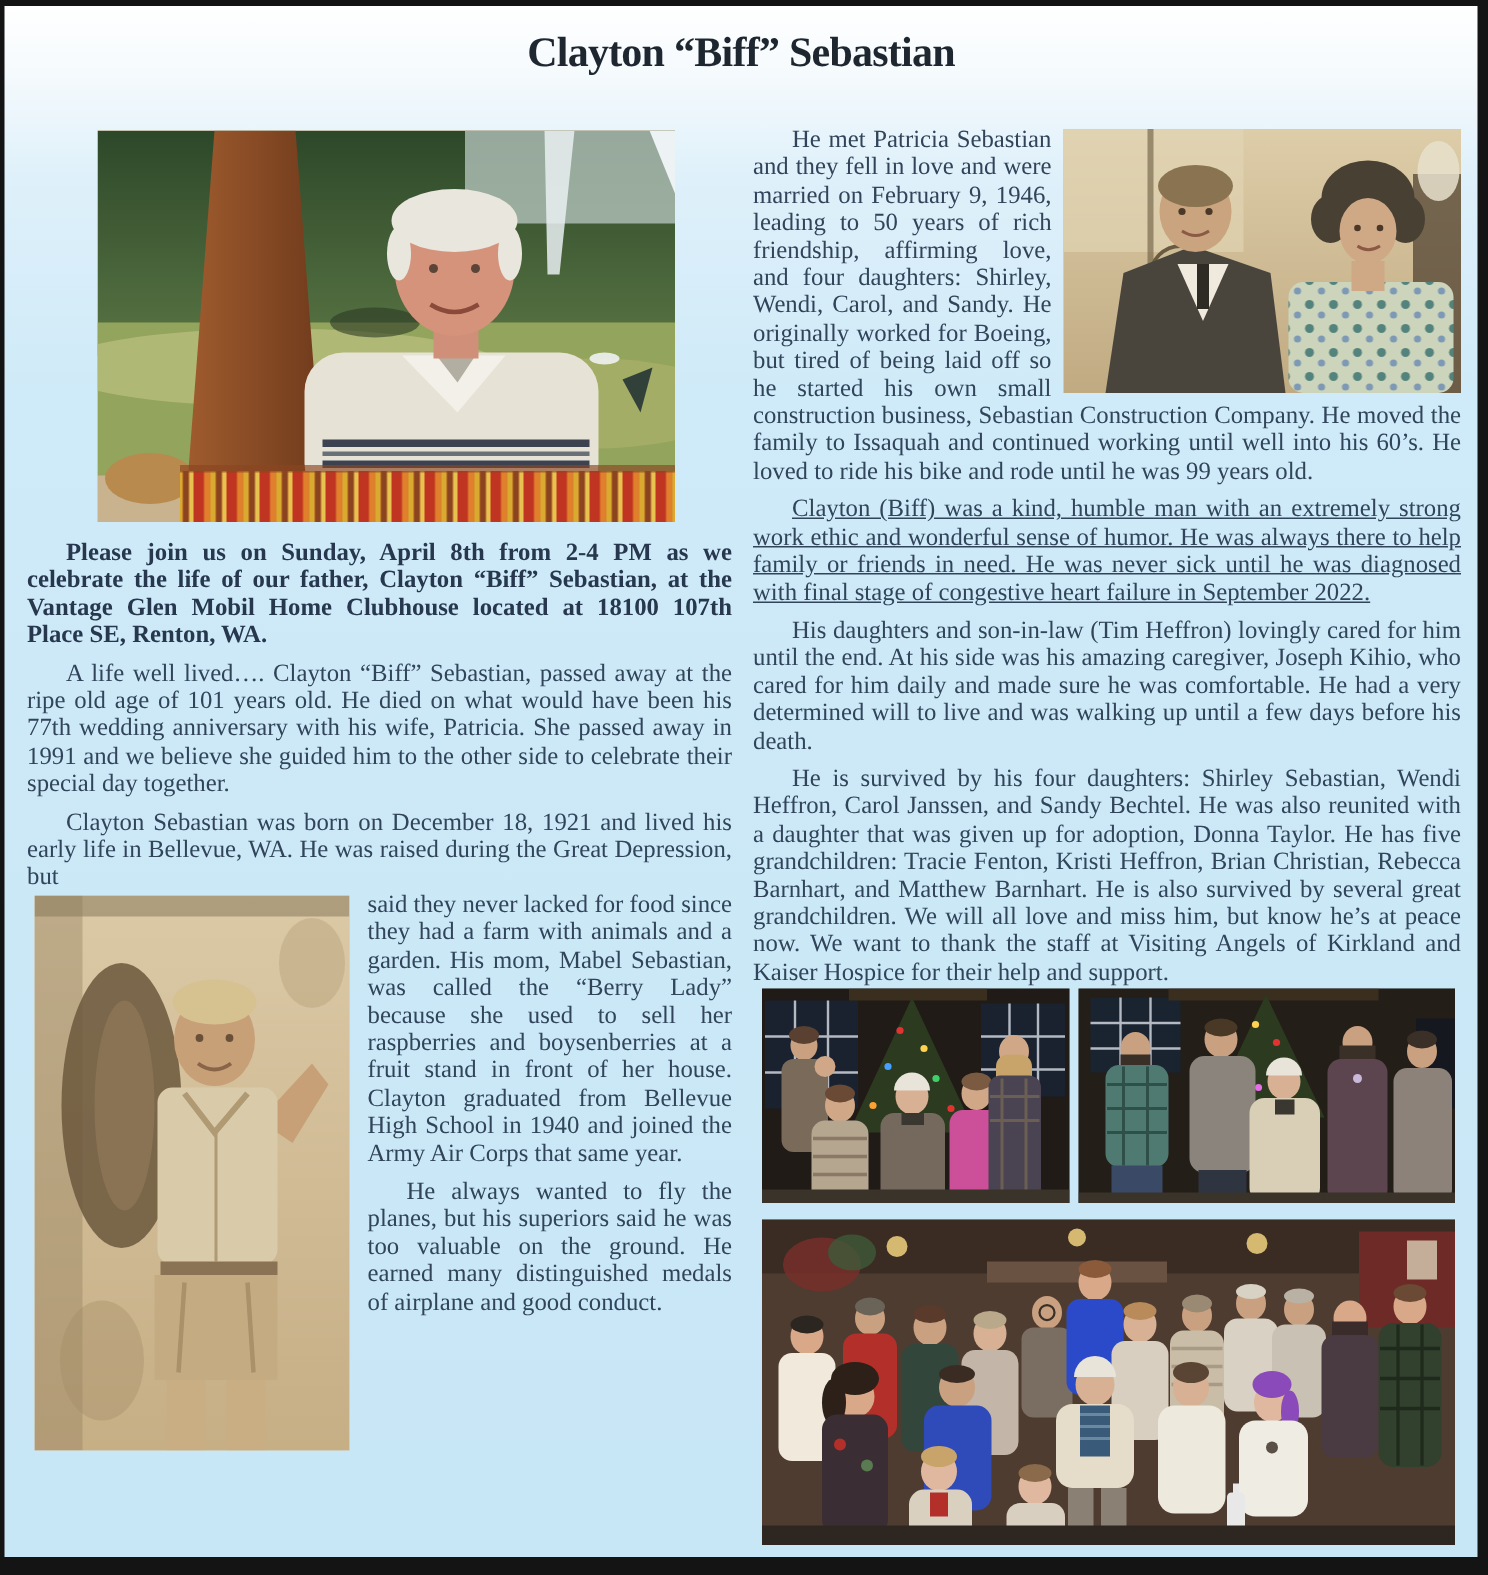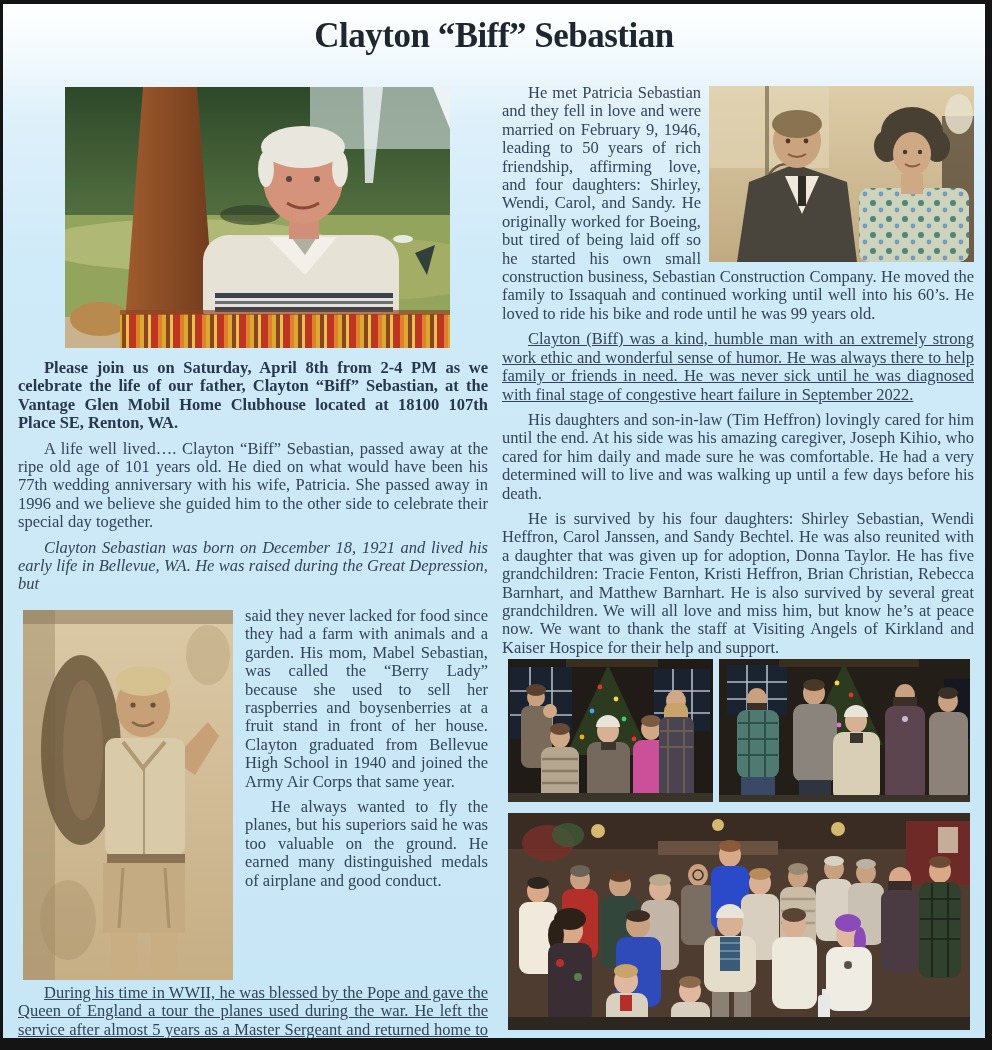--- a/index.html
+++ b/index.html
@@ -9,32 +9,32 @@
     font-family:"Liberation Serif", serif;
     overflow:hidden;
   }
   #page{
     position:absolute;left:3px;top:4px;width:982px;height:1034px;
     background:linear-gradient(180deg,#ffffff 0px,#f5fafd 45px,#def0fa 115px,#cfeaf8 260px,#c7e6f6 100%);
     overflow:hidden;
   }
   .title{
     position:absolute;top:6px;left:0;width:100%;text-align:center;
-    font-weight:bold;font-size:35px;line-height:52px;color:#1e2730;letter-spacing:-0.5px;
+    font-weight:bold;font-size:28px;line-height:52px;color:#1e2730;letter-spacing:-0.5px;
   }
   .col{position:absolute;top:80px;}
   #colL{left:15px;width:470px;}
   #colR{left:499px;width:472px;}
   .para{
     margin:0 0 7px 0;font-size:16.5px;line-height:18.4px;
     text-align:justify;color:#31445a;
   }
   .indent{text-indent:26px;}
   .bold{font-weight:bold;color:#26374e;}
-  .tight{margin-bottom:13px;font-style:italic;}
+  .tight{margin-bottom:0;}
   .clear{clear:both;text-decoration:underline;}
   .photo{overflow:hidden;background:#c9b38e;}
   .photo svg{display:block;width:100%;height:100%;}
   #photoA{width:385px;height:261px;margin:3px 0 11px 47px;}
   #photoB{float:left;width:210px;height:370px;margin:3px 12px 4px 5px;background:#d3bf9b;}
   #photoC{float:right;width:265px;height:176px;margin:2px 0 6px 8px;}
   .photo-row{position:absolute;left:505px;top:655px;display:flex;gap:6px;}
   #photoD{width:205px;height:143px;background:#241f18;}
   #photoE{width:251px;height:143px;background:#241f18;}
   #photoF{position:absolute;left:505px;top:809px;width:462px;height:217px;background:#4e3c30;}
@@ -92,22 +92,22 @@
         <circle cx="252" cy="92" r="3" fill="#5a4538"></circle>
         <path d="M222 116 Q238 126 254 116" stroke="#8a4a3a" stroke-width="3" fill="none"></path>
         <rect x="55" y="227" width="330" height="34" fill="url(#blanketP)"></rect>
         <rect x="55" y="223" width="330" height="5" fill="#8a4520" opacity="0.65"></rect>
         <polygon points="350,166 370,158 362,188" fill="#31413a"></polygon>
         <ellipse cx="338" cy="152" rx="10" ry="4" fill="#eef2f2" opacity="0.9"></ellipse>
         <polygon points="368,0 385,0 385,42" fill="#edf2f4"></polygon>
       </svg>
     </div>
 
-    <p class="para bold indent">Please join us on Saturday, April 8th from 2-4 PM as we celebrate the life of our father, Clayton “Biff” Sebastian, at the Vantage Glen Mobil Home Clubhouse located at 18100 107th Place SE, Renton, WA.</p>
-    <p class="para indent">A life well lived…. Clayton “Biff” Sebastian, passed away at the ripe old age of 101 years old. He died on what would have been his 77th wedding anniversary with his wife, Patricia. She passed away in 1996 and we believe she guided him to the other side to celebrate their special day together.</p>
+    <p class="para bold indent">Please join us on Sunday, April 8th from 2-4 PM as we celebrate the life of our father, Clayton “Biff” Sebastian, at the Vantage Glen Mobil Home Clubhouse located at 18100 107th Place SE, Renton, WA.</p>
+    <p class="para indent">A life well lived…. Clayton “Biff” Sebastian, passed away at the ripe old age of 101 years old. He died on what would have been his 77th wedding anniversary with his wife, Patricia. She passed away in 1991 and we believe she guided him to the other side to celebrate their special day together.</p>
     <p class="para indent tight">Clayton Sebastian was born on December 18, 1921 and lived his early life in Bellevue, WA. He was raised during the Great Depression, but</p>
 
     <div>
       <div class="photo" id="photoB" role="img" aria-label="Sepia photo of Clayton as a young man in uniform shirt and shorts">
         <svg viewBox="0 0 210 370" preserveAspectRatio="none">
           <defs>
             <linearGradient id="gB1" x1="0" y1="0" x2="0" y2="1">
               <stop offset="0" stop-color="#dbc9a6"></stop>
                 <stop offset="1" stop-color="#c6ae85"></stop>
             </linearGradient>
@@ -133,21 +133,20 @@
           <line x1="100" y1="258" x2="96" y2="318" stroke="#ab916a" stroke-width="3"></line>
           <line x1="142" y1="258" x2="146" y2="318" stroke="#ab916a" stroke-width="3"></line>
           <rect x="88" y="323" width="26" height="47" fill="#c9ad83"></rect>
           <rect x="128" y="323" width="26" height="47" fill="#c9ad83"></rect>
         </svg>
       </div>
       <p class="para">said they never lacked for food since they had a farm with animals and a garden. His mom, Mabel Sebastian, was called the “Berry Lady” because she used to sell her raspberries and boysenberries at a fruit stand in front of her house. Clayton graduated from Bellevue High School in 1940 and joined the Army Air Corps that same year.</p>
       <p class="para indent">He always wanted to fly the planes, but his superiors said he was too valuable on the ground. He earned many distinguished medals of airplane and good conduct.</p>
     </div>
 
-    <p class="para indent clear">During his time in WWII, he was blessed by the Pope and gave the Queen of England a tour the planes used during the war. He left the service after almost 5 years as a Master Sergeant and returned home to Bellevue.</p>
   </div>
 
   <div class="col" id="colR">
 
     <div>
       <div class="photo" id="photoC" role="img" aria-label="Sepia photo of Clayton and Patricia seated together">
         <svg viewBox="0 0 265 176" preserveAspectRatio="none">
           <defs>
             <linearGradient id="gC1" x1="0" y1="0" x2="0" y2="1">
               <stop offset="0" stop-color="#ddcda8"></stop>

